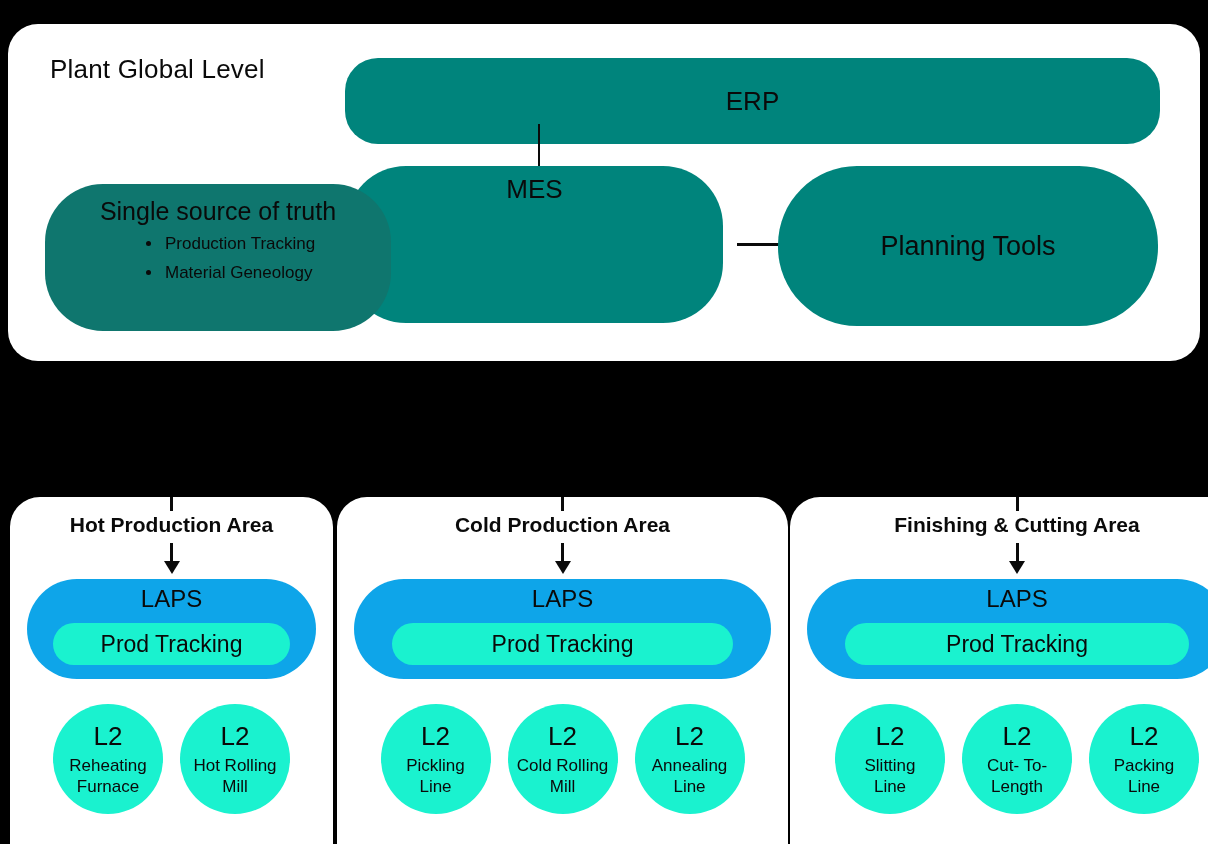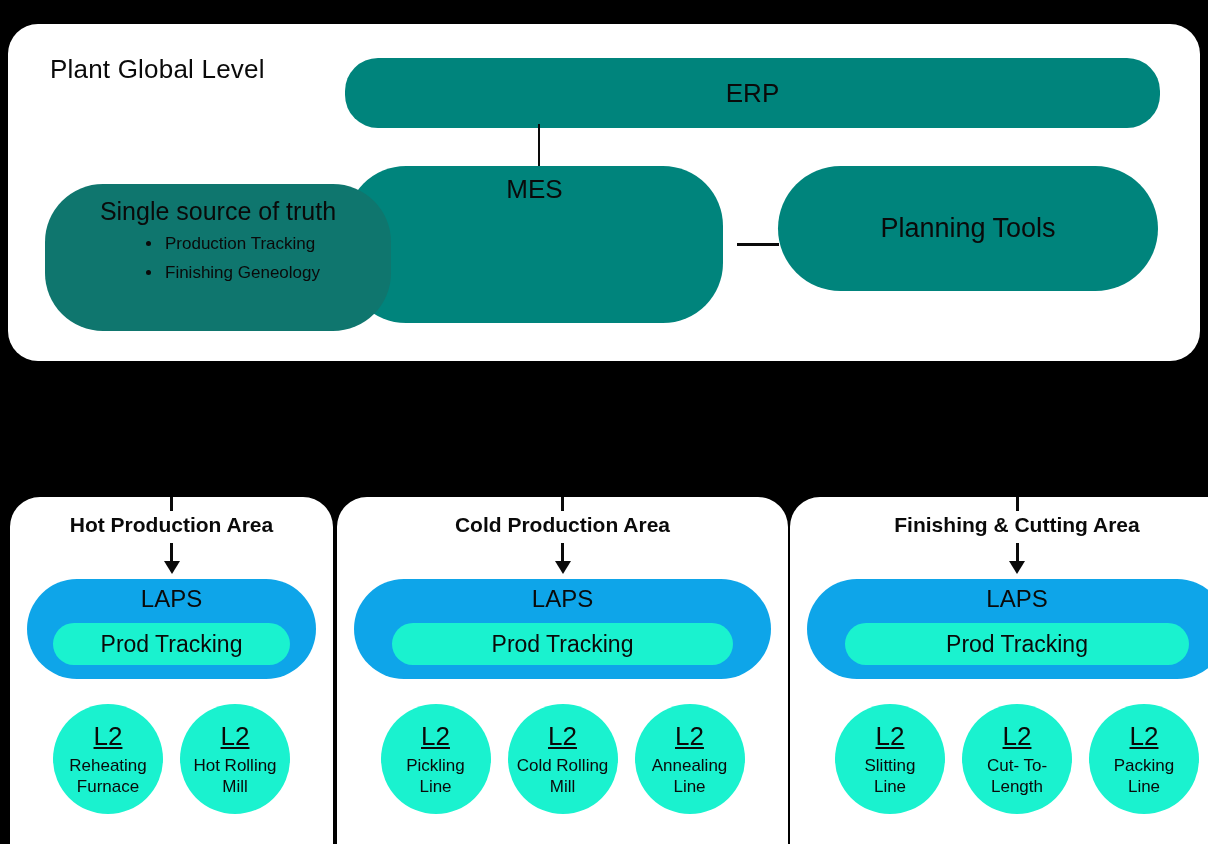--- a/index.html
+++ b/index.html
@@ -3,30 +3,30 @@
 <meta charset="utf-8">
 <style>
   html,body{margin:0;padding:0;background:#000;}
   body{font-family:"Liberation Sans",sans-serif;color:#0a0a0a;}
   .stage{position:relative;width:1208px;height:844px;background:#000;overflow:hidden;}
   .card{position:absolute;background:#ffffff;border-radius:30px;margin-top:16px;}
 
   
   .top-card{left:8px;top:8px;width:1192px;height:337px;}
   .plant-title{position:absolute;left:42px;top:30px;font-size:26px;letter-spacing:.2px;}
-  .erp-pill{position:absolute;left:337px;top:34px;width:815px;height:70px;border-radius:33px;
+  .erp-pill{position:absolute;left:337px;top:34px;width:815px;height:86px;border-radius:33px;
             background:#00847C;display:flex;align-items:center;justify-content:center;font-size:26px;}
   .vline-erp-mes{position:absolute;left:530px;top:100px;width:2px;height:42px;background:#0a0a0a;}
   .mes-box{position:absolute;left:338px;top:142px;width:377px;height:157px;border-radius:60px;background:#00847C;}
   .mes-label{position:absolute;left:0;top:8px;width:100%;text-align:center;font-size:26px;}
   .mes-inner{position:absolute;left:57px;top:50px;width:246px;height:88px;border-radius:40px;background:#1AF2CF;
              display:flex;flex-direction:column;align-items:center;justify-content:center;
              font-size:26px;line-height:33px;text-align:center;}
   .hline-mes-plan{position:absolute;left:729px;top:219px;width:42px;height:3px;background:#0a0a0a;}
-  .planning-pill{position:absolute;left:770px;top:142px;width:380px;height:125px;border-radius:79px;
+  .planning-pill{position:absolute;left:770px;top:142px;width:380px;height:160px;border-radius:79px;
                  background:#00847C;display:flex;align-items:center;justify-content:center;font-size:27px;}
   .sst-pill{position:absolute;left:37px;top:160px;width:346px;height:147px;border-radius:58px;
             background:#0f766e;z-index:5;}
   .sst-title{margin:13px 0 3px 0;text-align:center;font-size:25px;}
   .sst-list{margin:2px 0 0 0;padding:0 0 0 118px;list-style:disc;font-size:17px;line-height:29px;}
   .sst-list li{padding-left:2px;}
 
   
   .area-card{top:481px;height:394px;padding-left:41px;}
   .area-card.a0{left:10px;width:282px;}
@@ -37,21 +37,21 @@
   .arrow-line-mid{position:absolute;left:calc(50% - 1.5px);top:46px;width:3px;height:18px;background:#0a0a0a;}
   .arrow-head{position:absolute;left:calc(50% - 8px);top:64px;width:0;height:0;
               border-left:8px solid transparent;border-right:8px solid transparent;border-top:13px solid #0a0a0a;}
   .laps-pill{position:absolute;left:17px;right:17px;top:82px;height:100px;border-radius:50px;background:#0ea5e9;}
   .laps-label{position:absolute;left:0;top:6px;width:100%;text-align:center;font-size:24px;}
   .prod-pill{position:absolute;left:9%;right:9%;top:44px;height:42px;border-radius:21px;background:#1AF2CF;
              display:flex;align-items:center;justify-content:center;font-size:23px;}
   .circles{position:absolute;left:0;top:207px;width:100%;display:flex;justify-content:center;gap:17px;}
   .l2-circle{width:110px;height:110px;border-radius:50%;background:#1AF2CF;
              display:flex;flex-direction:column;align-items:center;justify-content:center;text-align:center;}
-  .l2-level{font-size:26px;margin-bottom:3px;text-decoration:underline;}
+  .l2-level{font-size:26px;margin-bottom:3px;}
   .l2-name{font-size:17px;line-height:21px;}
 </style>
 </head>
 <body>
 
 <div class="stage">
 
   <div class="card top-card">
     <div class="plant-title">Plant Global Level</div>
 
@@ -68,21 +68,21 @@
     <div class="hline-mes-plan"></div>
 
     <div class="planning-pill">
       <span>Planning Tools</span>
     </div>
 
     <div class="sst-pill">
       <div class="sst-title">Single source of truth</div>
       <ul class="sst-list">
         <li>Production Tracking</li>
-        <li>Finishing Geneology</li>
+        <li>Material Geneology</li>
       </ul>
     </div>
   </div>
 
   <div class="card area-card a0">
     <div class="arrow-line-top"></div>
     <div class="area-title">Hot Production Area</div>
     <div class="arrow-line-mid"></div>
     <div class="arrow-head"></div>
 

